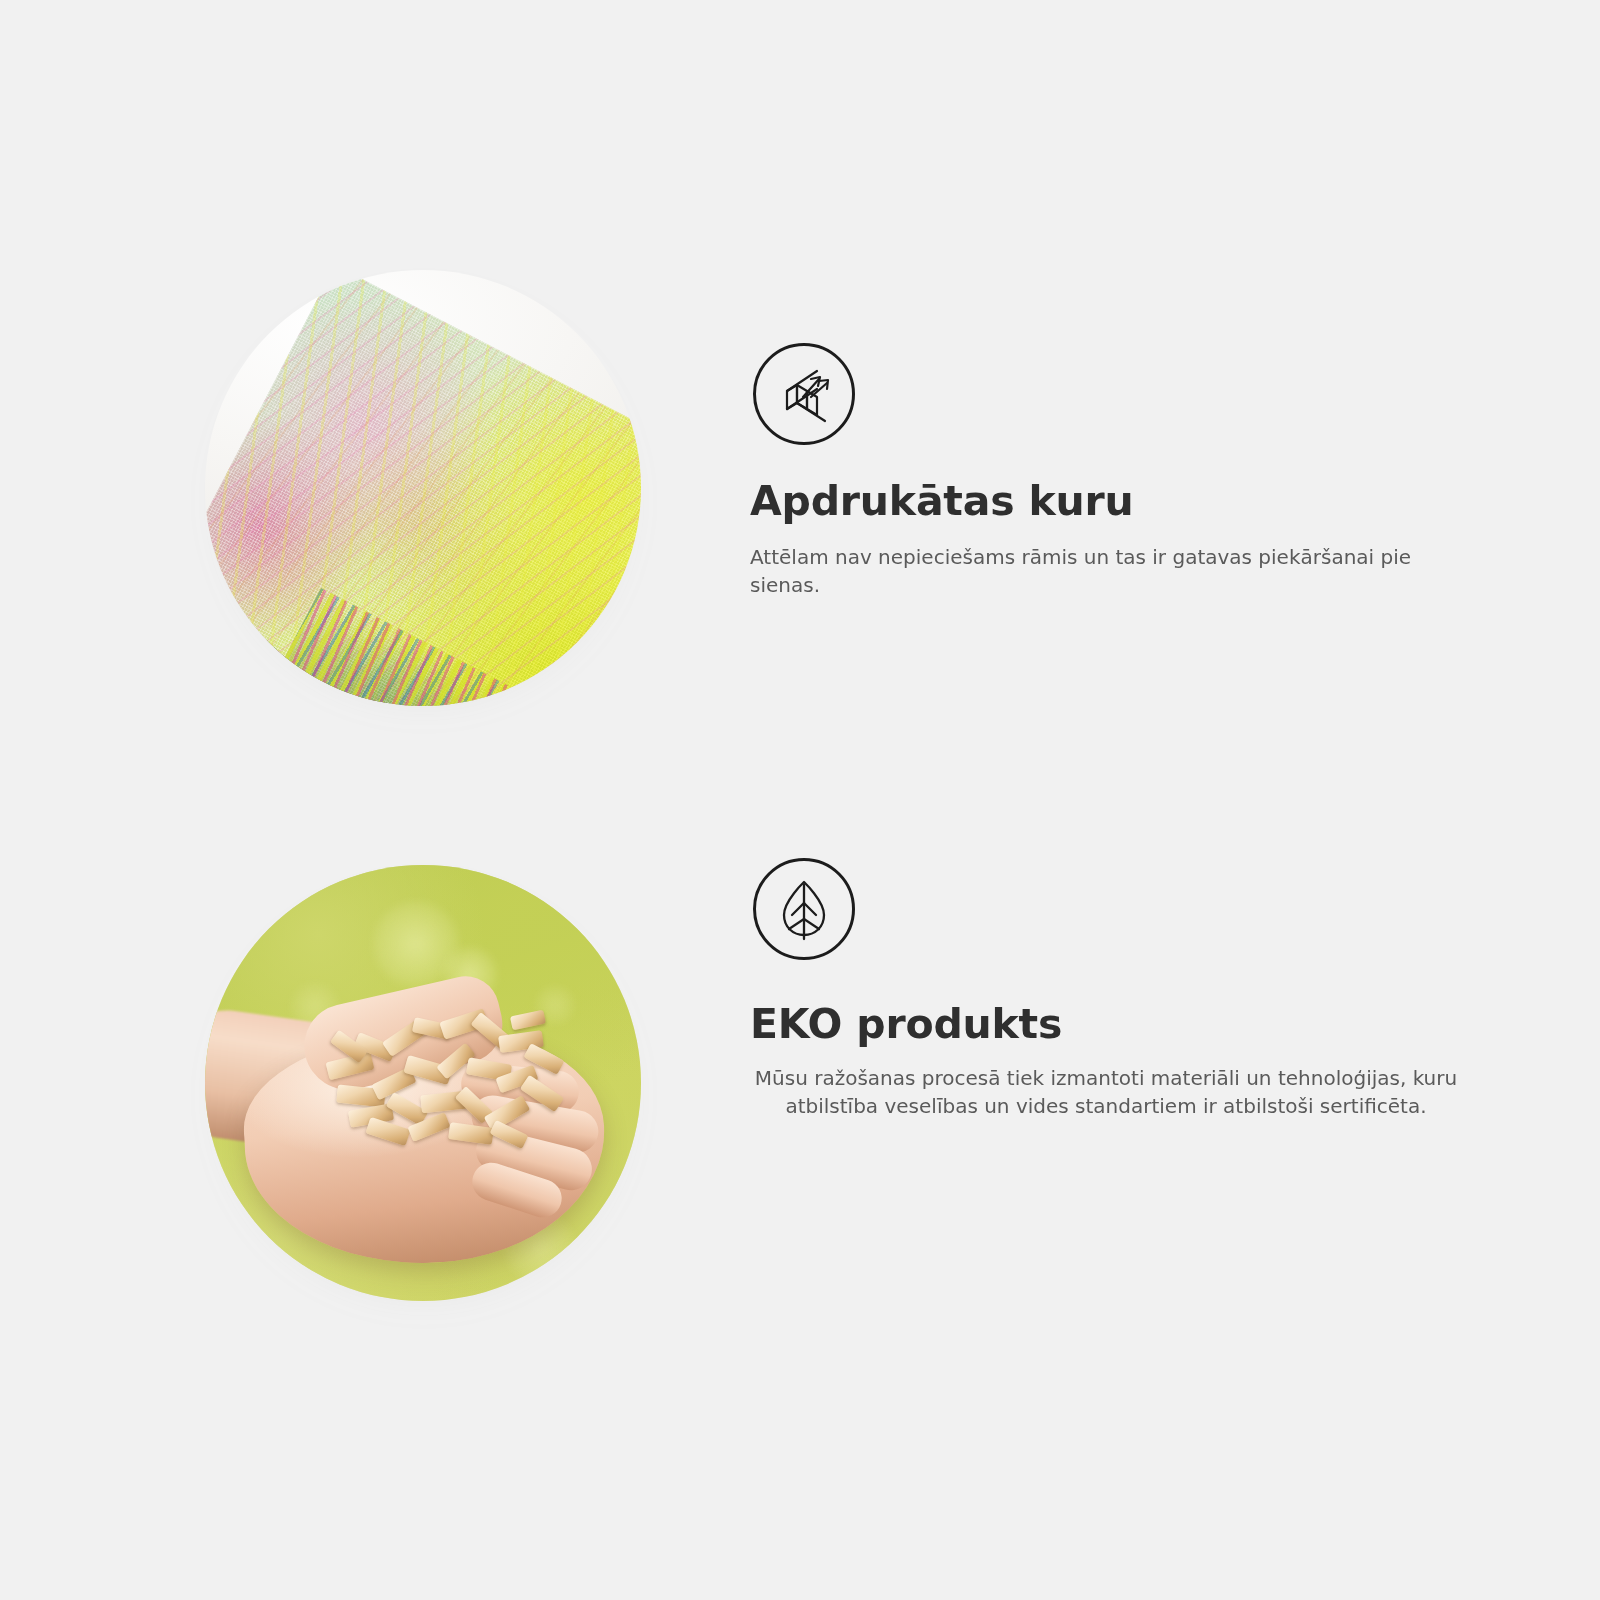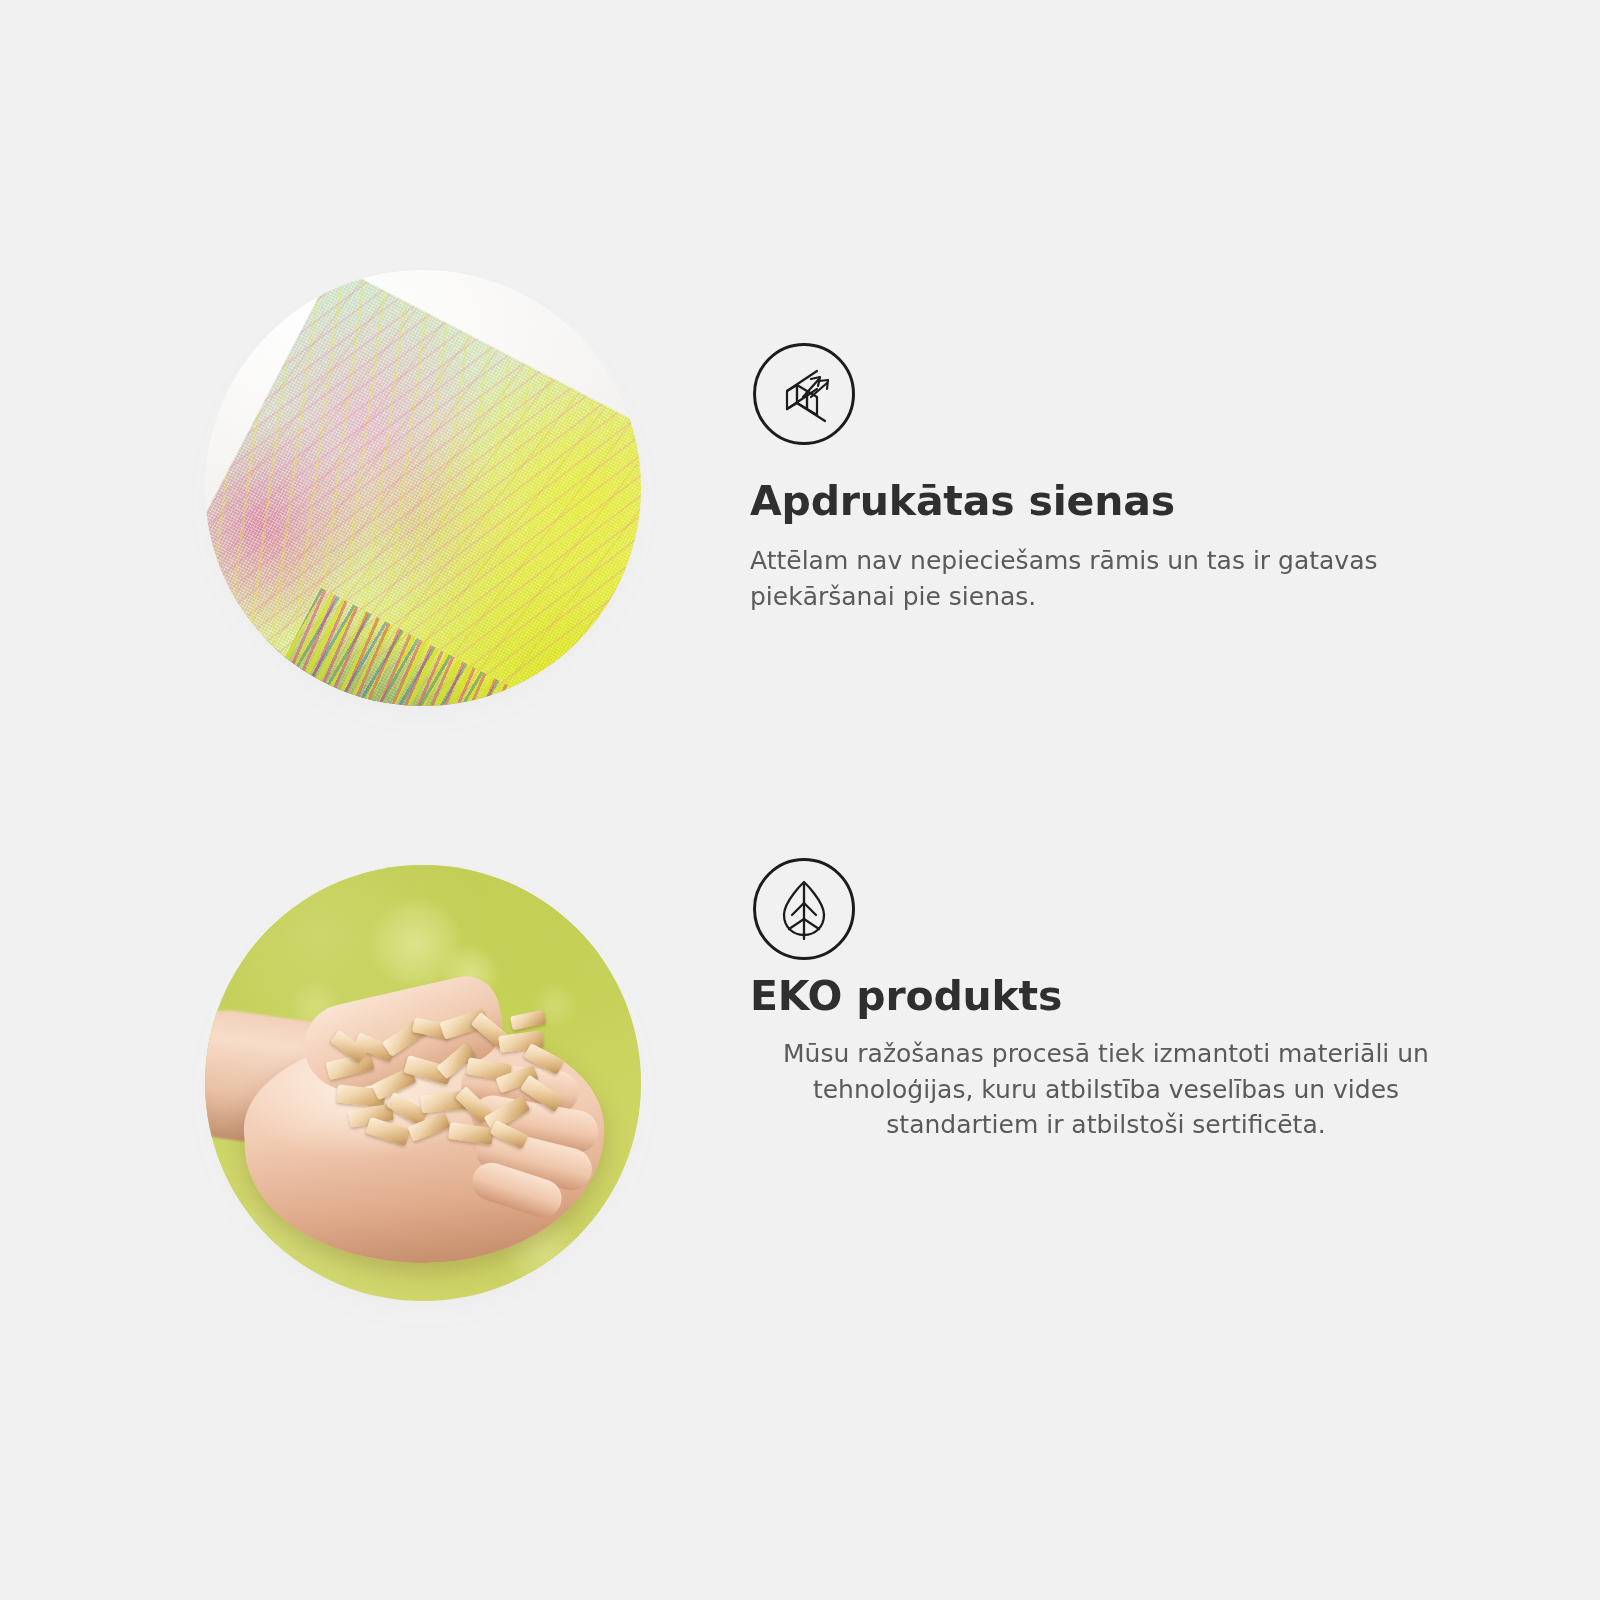--- a/index.html
+++ b/index.html
@@ -293,25 +293,25 @@
   .feature-title {
     font-family: "DejaVu Sans", sans-serif;
     font-size: 41px;
     font-weight: bold;
     color: #2f2f2f;
     letter-spacing: -0.2px;
     margin: 0;
     padding: 0;
   }
   #feature-1 .feature-title { margin-top: 32px; }
-  #feature-2 .feature-title { margin-top: 12px; }
+  #feature-2 .feature-title { margin-top: 40px; }
 
   .feature-body {
     font-family: "DejaVu Sans", sans-serif;
-    font-size: 25px;
+    font-size: 20px;
     font-weight: normal;
     color: #5a5a5a;
     line-height: 1.42;
     margin: 0;
     padding: 0;
     width: 700px;
   }
   #feature-1 .feature-body { margin-top: 18px; width: 690px; }
   #feature-2 .feature-body { margin-top: 16px; width: 712px; text-align: center; }
 </style>
@@ -344,21 +344,21 @@
             <path d="M14 28 L44 8"></path>
             <path d="M14 46 L44 26"></path>
             <path d="M24 40 L52 58"></path>
             <path d="M30 34 L46 16"></path>
             <path d="M38 16 L47 14 L45 23"></path>
             <path d="M38 34 L54 20"></path>
             <path d="M46 18 L55 17 L54 26"></path>
           </g>
         </svg>
       </div>
-      <h2 class="feature-title">Apdrukātas sienas</h2>
+      <h2 class="feature-title">Apdrukātas kuru</h2>
       <p class="feature-body">Attēlam nav nepieciešams rāmis un tas ir gatavas piekāršanai pie sienas.</p>
     </div>
 
   </section>
 
   <section class="feature" id="feature-2">
 
     <div class="media-wrap">
       <div class="media-shadow"></div>
       <div class="media-circle">

